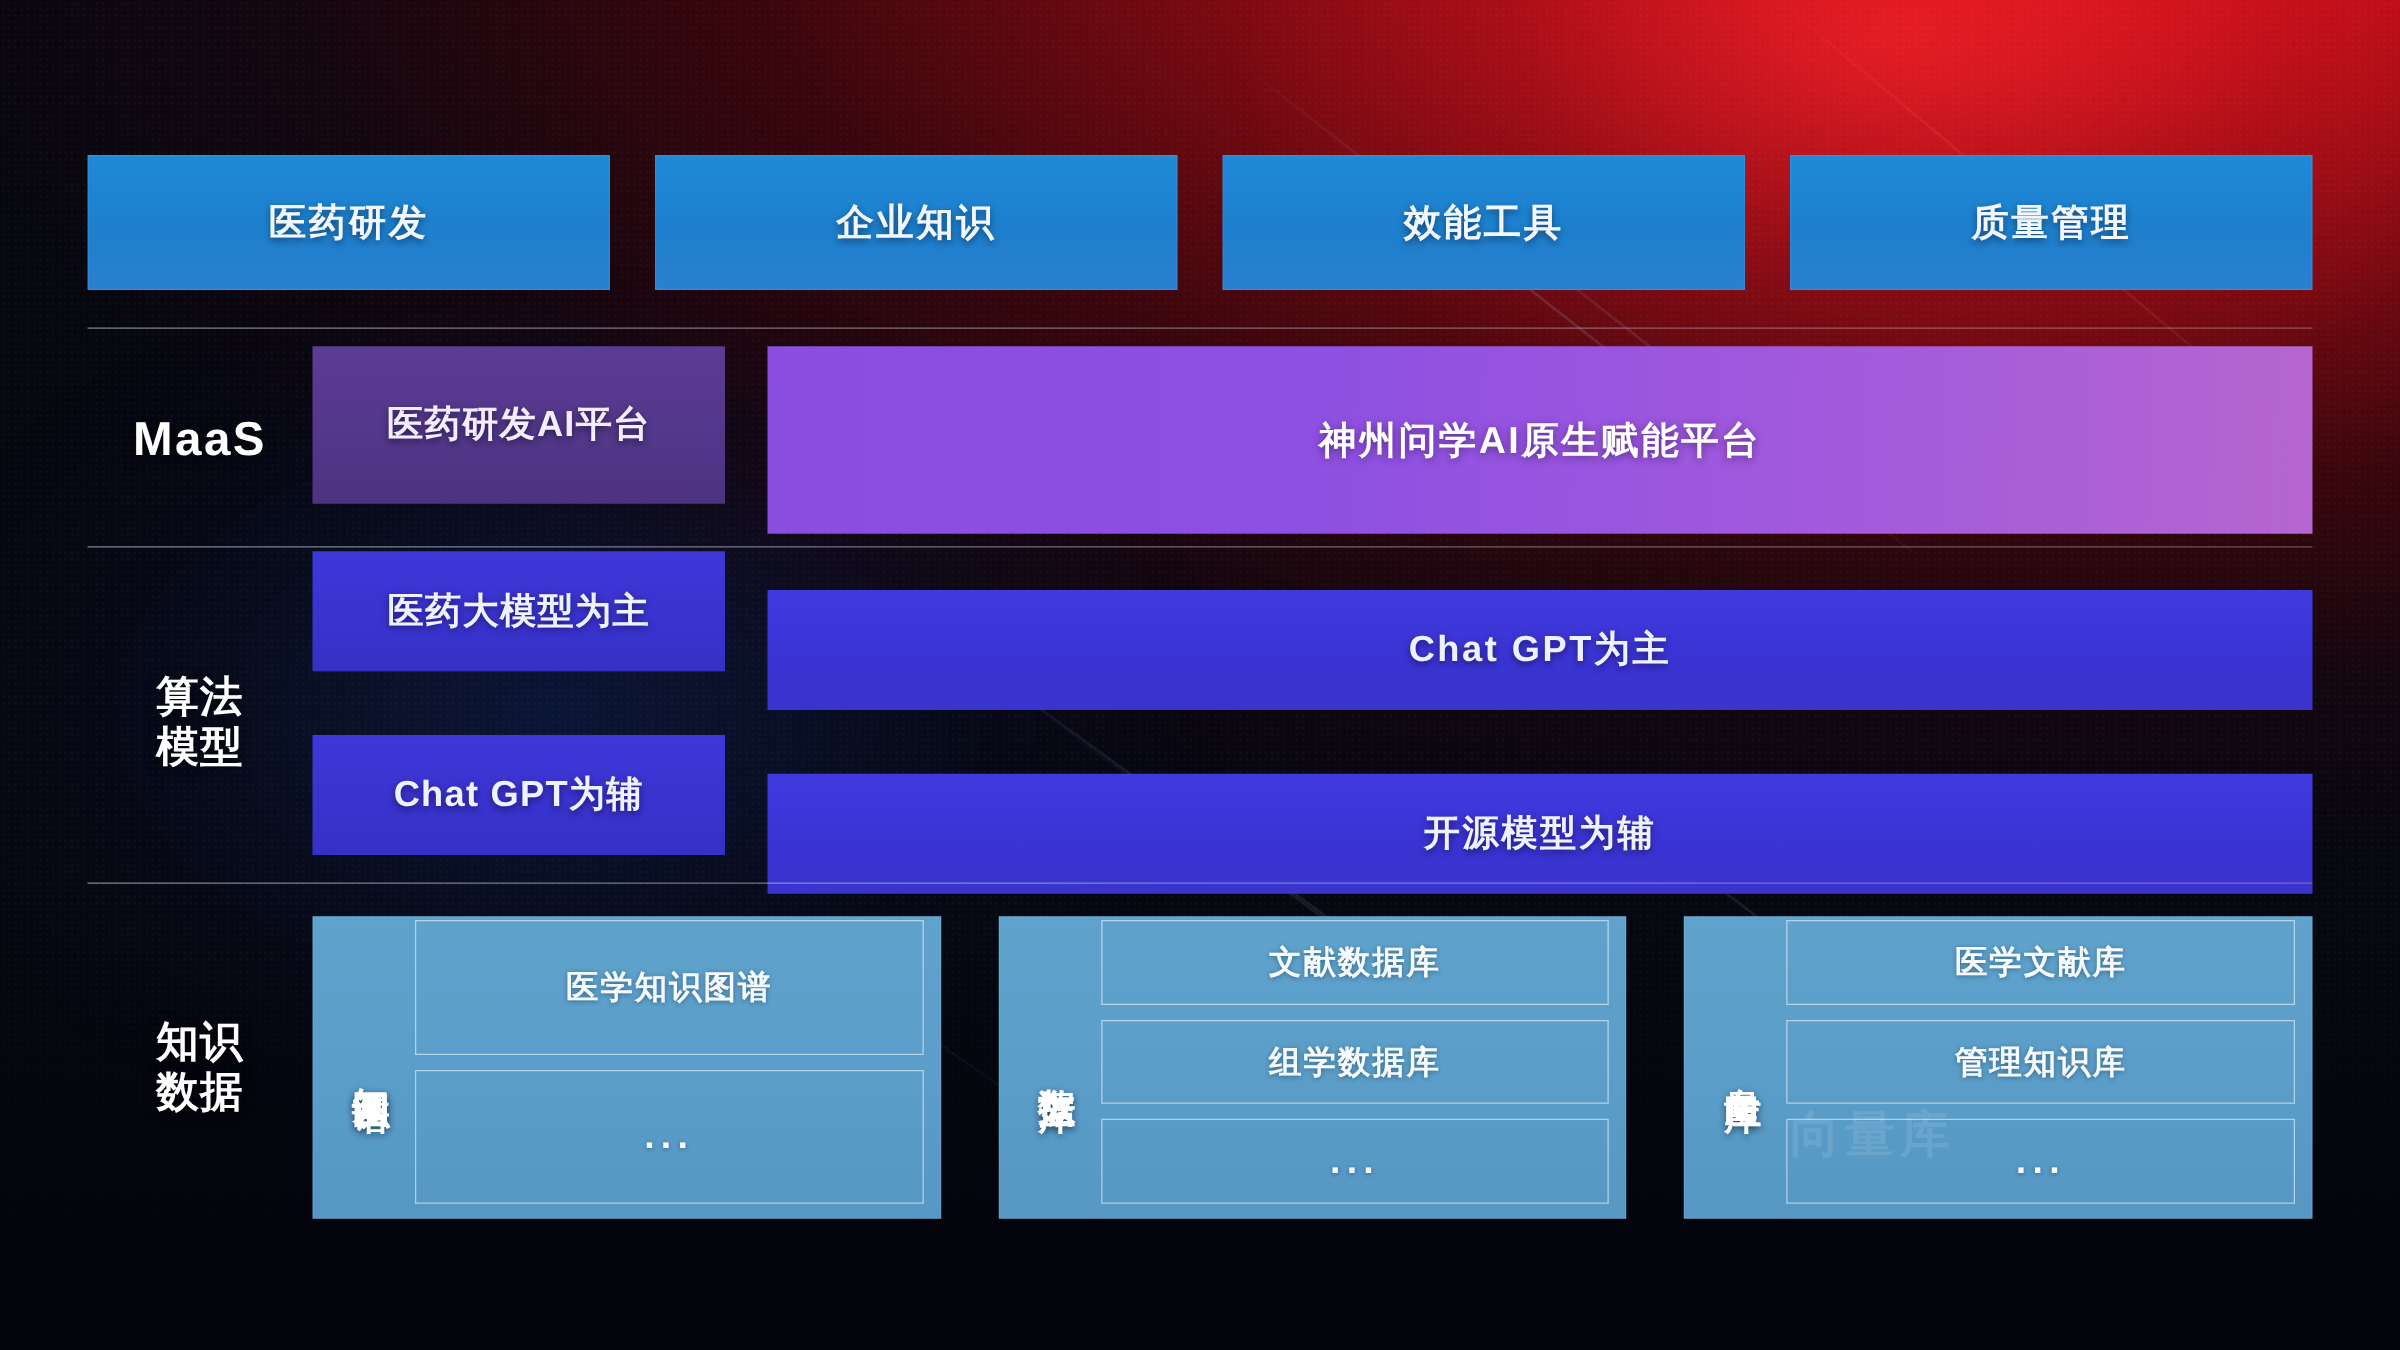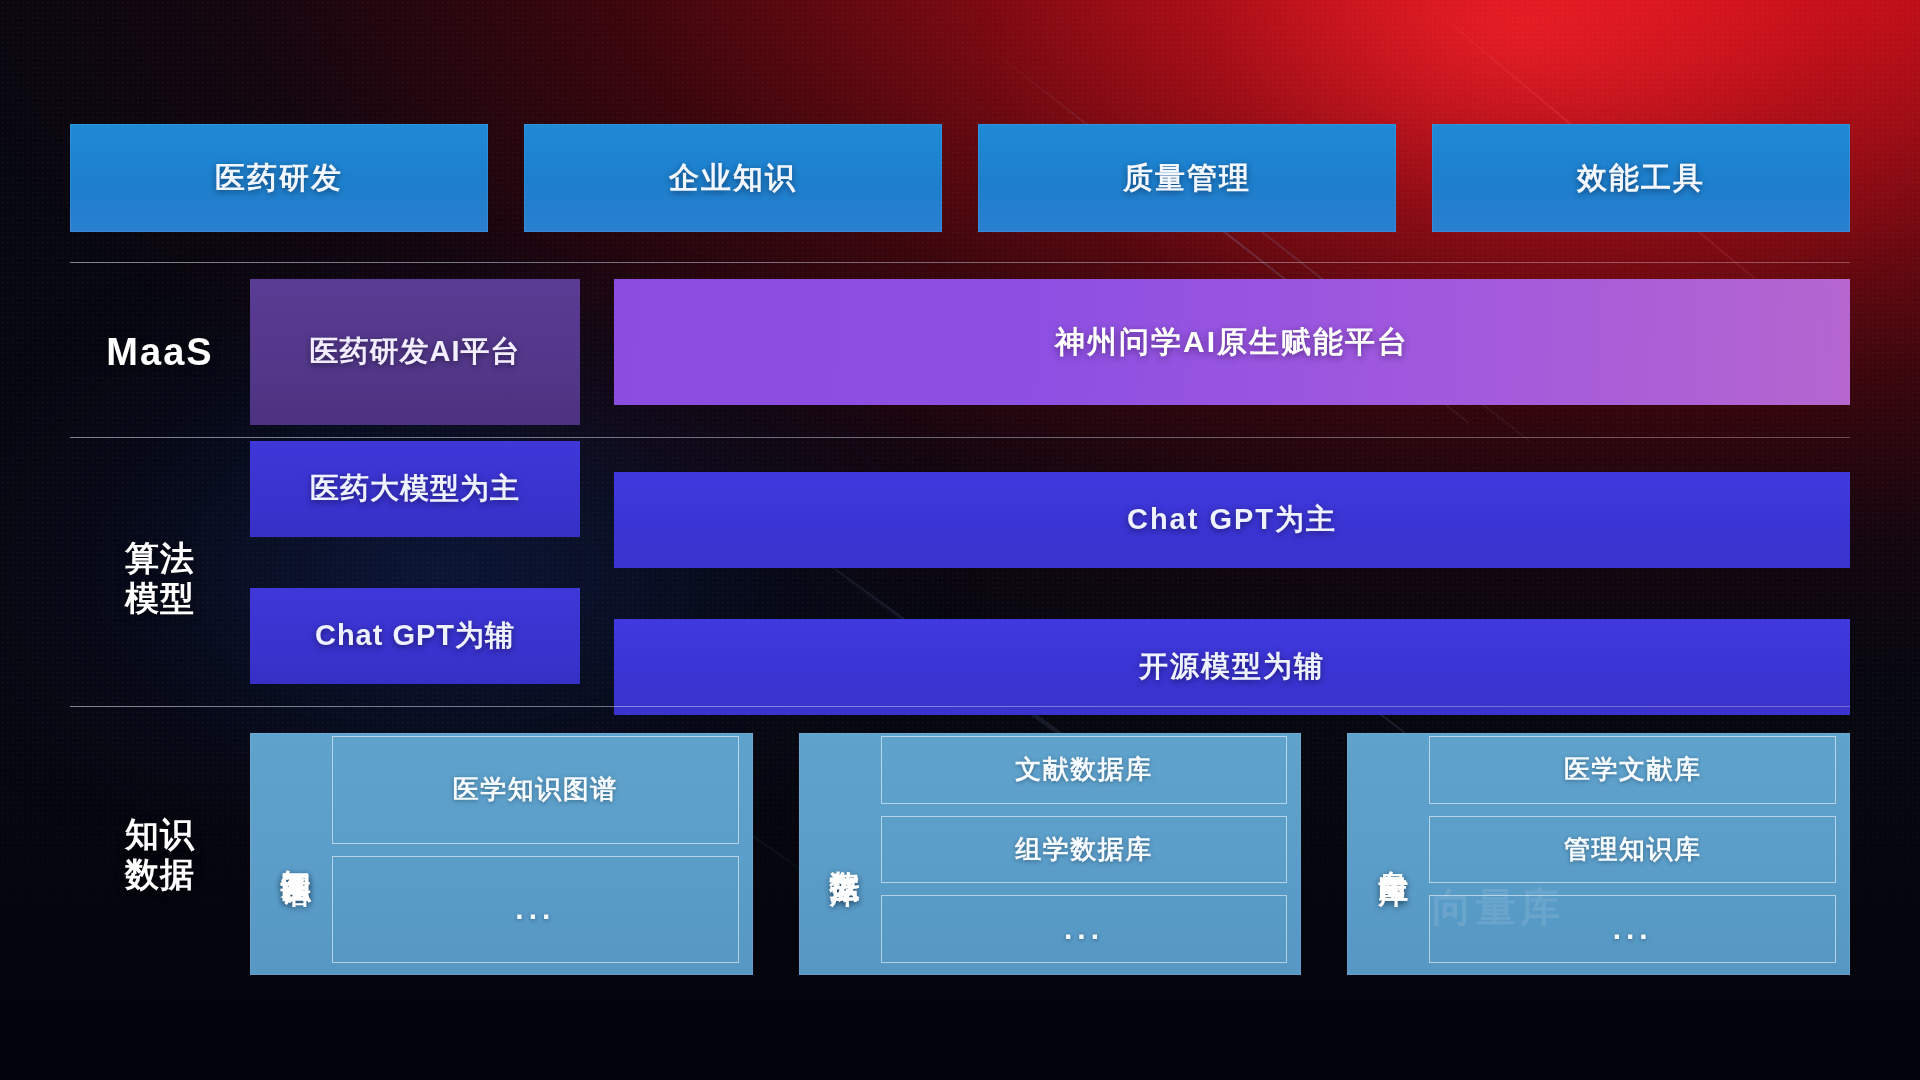--- a/index.html
+++ b/index.html
@@ -109,30 +109,30 @@
     letter-spacing: 2px;
     text-shadow: 0 2px 6px rgba(0,0,20,0.45);
     box-shadow: inset 0 0 0 1px rgba(255,255,255,0.07);
   }
 
   
   #row-maas { top: 288px; height: 128px; }
   #row-maas .row-body { gap: 34px; }
   .maas-left {
     flex: 0 0 330px;
-    height: 146px;
+    height: 126px;
     display: flex; align-items: center; justify-content: center;
     background: linear-gradient(180deg, #5a3c94 0%, #533789 60%, #4c3280 100%);
     color: #f3eeff;
     font-size: 29px; font-weight: bold; letter-spacing: 1px;
     text-shadow: 0 2px 6px rgba(0,0,20,0.5);
   }
   .maas-right {
     flex: 1 1 auto;
-    height: 126px;
+    height: 150px;
     display: flex; align-items: center; justify-content: center;
     background: linear-gradient(92deg, #8b4ce0 0%, #8e50e2 35%, #a259dd 68%, #b566cf 100%);
     color: #ffffff;
     font-size: 30px; font-weight: bold; letter-spacing: 2px;
     text-shadow: 0 2px 7px rgba(20,0,40,0.45);
     text-align: right;
   }
 
   
   #row-algo { top: 462px; height: 232px; }
@@ -227,22 +227,22 @@
   </div>
 
   <div class="bg-bottomdark"></div>
 
   <div class="diagram">
 
     <div class="row" id="row-apps">
       <div class="row-body">
         <div class="app-card">医药研发</div>
         <div class="app-card">企业知识</div>
+        <div class="app-card">效能工具</div>
         <div class="app-card">质量管理</div>
-        <div class="app-card">效能工具</div>
       </div>
     </div>
 
     <div class="divider" style="top:262px;"></div>
 
     <div class="row" id="row-maas">
       <div class="row-label latin">MaaS</div>
       <div class="row-body">
         <div class="maas-left">医药研发AI平台</div>
         <div class="maas-right">神州问学AI原生赋能平台</div>

